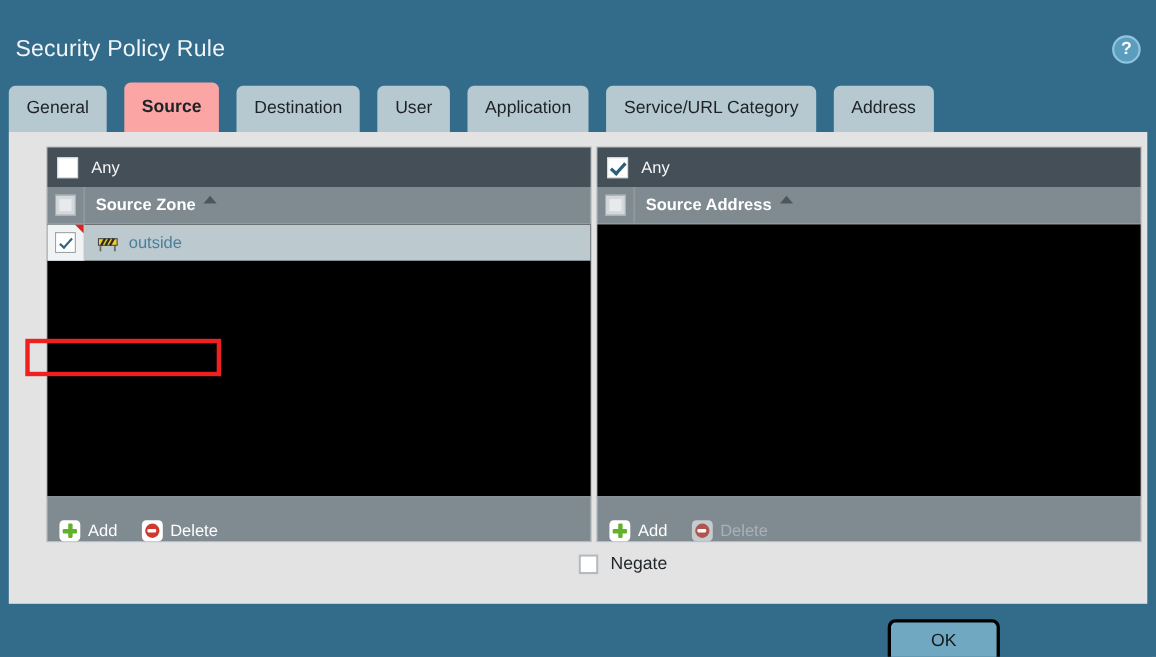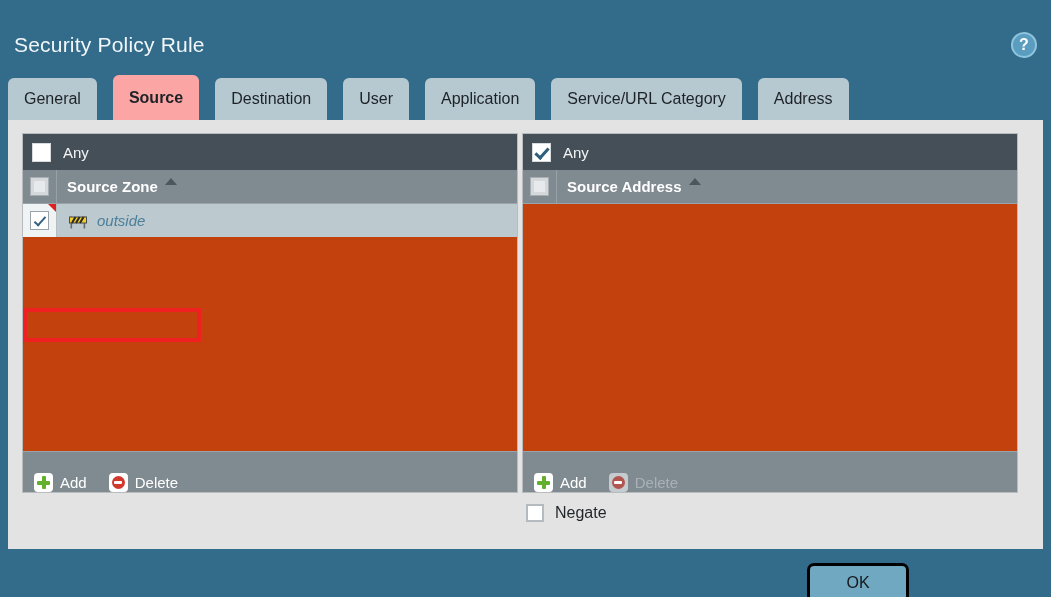--- a/index.html
+++ b/index.html
@@ -93,21 +93,21 @@
     left: 8px;
     top: 96px;
     width: 1035px;
     height: 429px;
     background: #e3e3e3;
     box-sizing: border-box;
   }
 
   .panels {
     position: absolute;
-    left: 2px;
+    left: 22px;
     top: 13px;
     display: flex;
     gap: 4px;
     padding-left: 12px;
   }
 
   .panel {
     width: 496px;
     background: #fafcfc;
     border: 1px solid #b9bcbe;
@@ -165,24 +165,23 @@
   .sort-arrow {
     width: 0; height: 0;
     border-left: 6px solid transparent;
     border-right: 6px solid transparent;
     border-bottom: 7px solid #4c565e;
   }
 
   
   .list-body {
     flex: 1 1 auto;
-    background: #c2410c;
+    background: #000000;
     overflow: hidden;
     position: relative;
-    font-style: italic;
   }
   .list-row {
     height: 33px;
     display: flex;
     align-items: center;
     background: #bcc9ce;
     cursor: pointer;
   }
   .row-cbcell {
     width: 34px;

